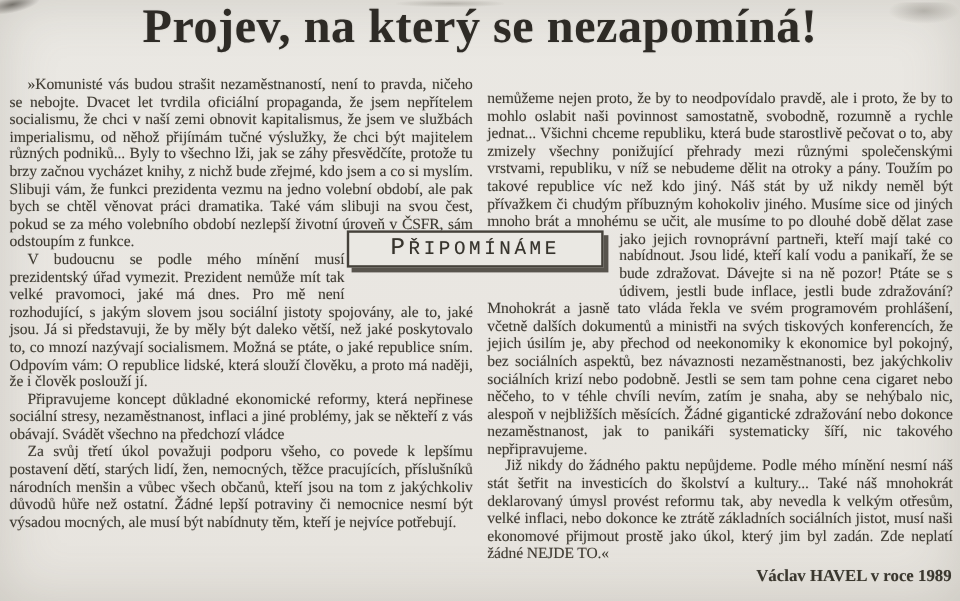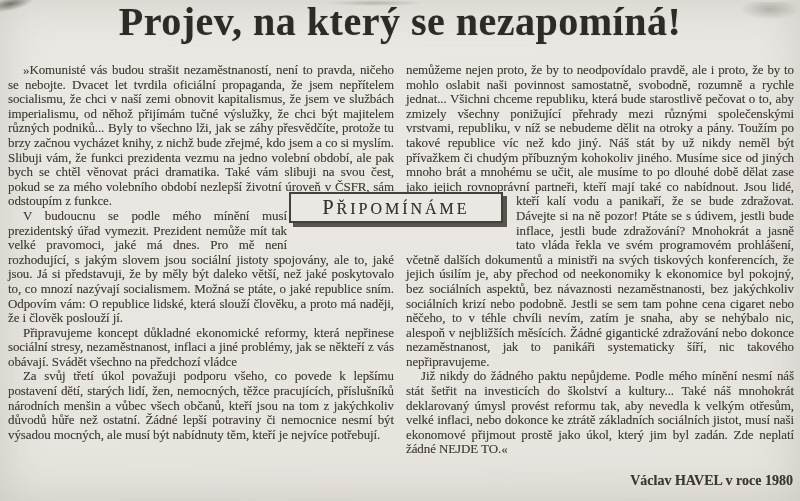--- a/index.html
+++ b/index.html
@@ -32,21 +32,21 @@
     line-height: 14.6px;
     text-align: justify;
     letter-spacing: -0.1px;
     color: #413d34;
     text-shadow: 0 0 0.6px rgba(65,61,52,.4);
     hyphens: auto;
   }
   .col-left  { left: 8px;   width: 386px; }
   .col-right { left: 406px; width: 388px; }
   .para { margin: 0; text-indent: 15px; }
-  .para.cont { text-indent: 0; }
+  .para.cont { text-indent: 0; margin-top: 12px; }
   
   .fsp { display: block; }
   .fr0 { float: right; width: 0;     height: 133px; }
   .fr1 { float: right; clear: right; width: 107px; height: 45px; }
   .fl0 { float: left;  width: 0;     height: 133px; }
   .fl1 { float: left;  clear: left;  width: 110px; height: 45px; }
   .callout {
     position: absolute;
     left: 289px; top: 192px;
     width: 210px; height: 27px;
@@ -57,20 +57,21 @@
     align-items: center;
     justify-content: center;
   }
   .callout-label {
     display: block;
     margin: 0;
     font-size: 16px;
     letter-spacing: 3px;
     color: #36332c;
     text-shadow: 0 0 0.6px rgba(54,51,44,.45);
+    font-family: Liberation Mono, monospace;
   }
   .callout-label::first-letter { font-size: 20px; }
   .signature {
     position: absolute;
     left: 406px; top: 473px;
     width: 387px;
     text-align: right;
     font-weight: bold;
     font-size: 14px;
     color: #3b382f;
@@ -117,15 +118,15 @@
     <span class="fsp fl0"></span>
     <span class="fsp fl1"></span>
     <p class="para cont">nemůžeme nejen proto, že by to neodpovídalo pravdě, ale i proto, že by to mohlo oslabit naši povinnost samostatně, svobodně, rozumně a rychle jednat... Všichni chceme republiku, která bude starostlivě pečovat o to, aby zmizely všechny ponižující přehrady mezi různými společenskými vrstvami, republiku, v níž se nebudeme dělit na otroky a pány. Toužím po takové republice víc než kdo jiný. Náš stát by už nikdy neměl být přívažkem či chudým příbuzným kohokoliv jiného. Musíme sice od jiných mnoho brát a mnohému se učit, ale musíme to po dlouhé době dělat zase jako jejich rovnoprávní partneři, kteří mají také co nabídnout. Jsou lidé, kteří kalí vodu a panikaří, že se bude zdražovat. Dávejte si na ně pozor! Ptáte se s údivem, jestli bude inflace, jestli bude zdražování? Mnohokrát a jasně tato vláda řekla ve svém programovém prohlášení, včetně dalších dokumentů a ministři na svých tiskových konferencích, že jejich úsilím je, aby přechod od neekonomiky k ekonomice byl pokojný, bez sociálních aspektů, bez návaznosti nezaměstnanosti, bez jakýchkoliv sociálních krizí nebo podobně. Jestli se sem tam pohne cena cigaret nebo něčeho, to v téhle chvíli nevím, zatím je snaha, aby se nehýbalo nic, alespoň v nejbližších měsících. Žádné gigantické zdražování nebo dokonce nezaměstnanost, jak to panikáři systematicky šíří, nic takového nepřipravujeme.</p>
     <p class="para">Již nikdy do žádného paktu nepůjdeme. Podle mého mínění nesmí náš stát šetřit na investicích do školství a kultury... Také náš mnohokrát deklarovaný úmysl provést reformu tak, aby nevedla k velkým otřesům, velké inflaci, nebo dokonce ke ztrátě základních sociálních jistot, musí naši ekonomové přijmout prostě jako úkol, který jim byl zadán. Zde neplatí žádné NEJDE TO.«</p>
   </div>
 
   <div class="callout">
     <div class="callout-label">PŘIPOMÍNÁME</div>
   </div>
 
-  <div class="signature">Václav HAVEL v roce 1980</div>
+  <div class="signature">Václav HAVEL v roce 1989</div>
 
 </div>
 
 </body></html>

